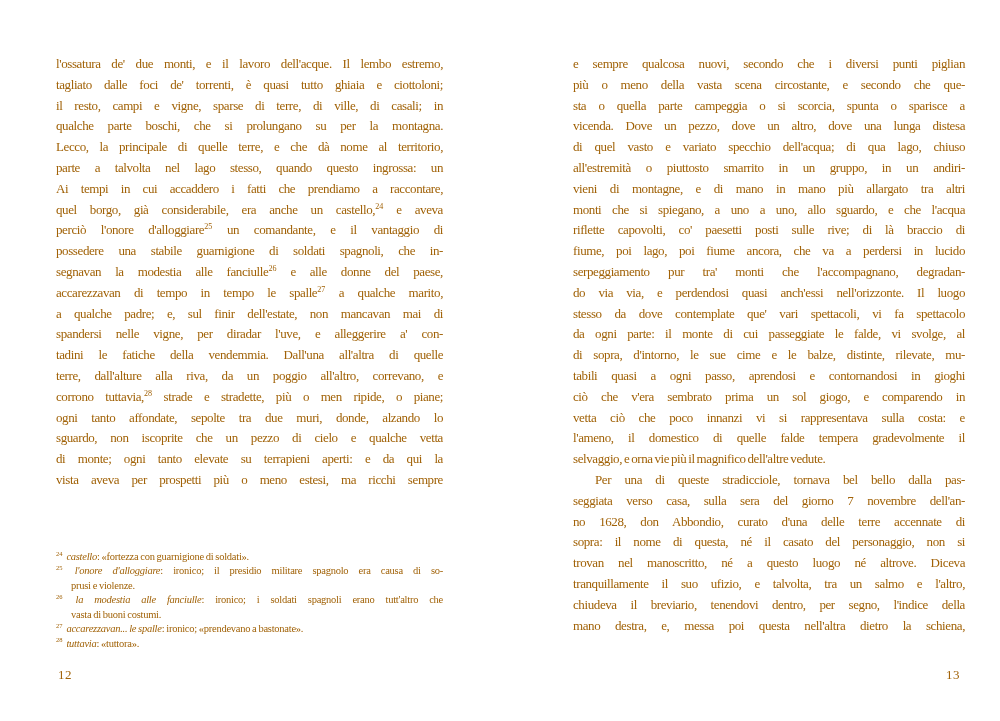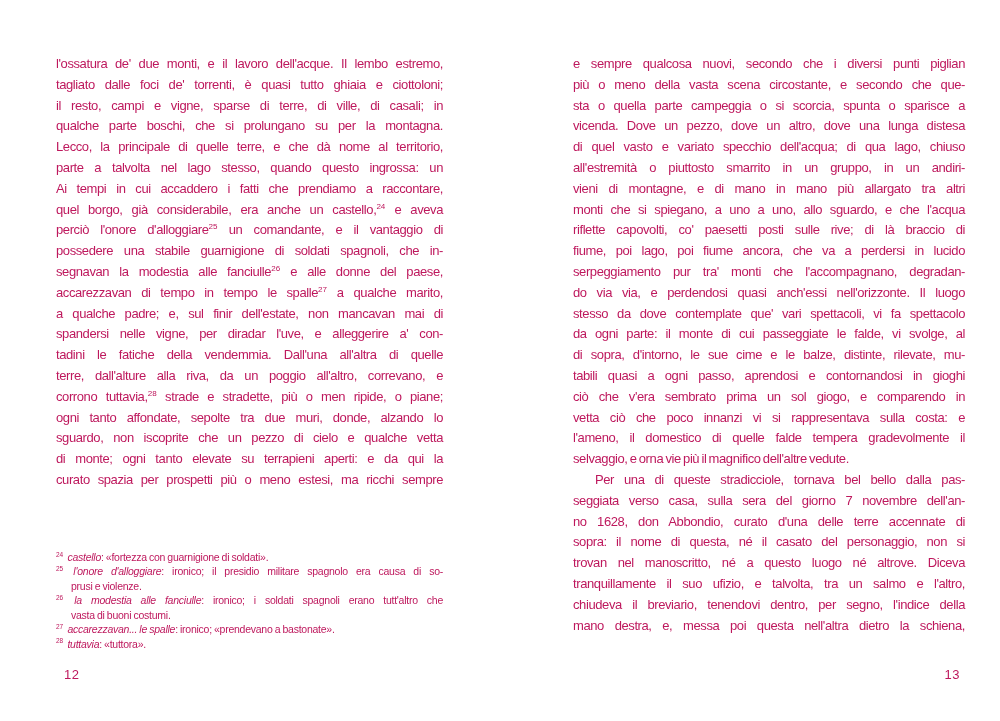--- a/index.html
+++ b/index.html
@@ -6,22 +6,22 @@
     margin: 0;
     padding: 0;
     background: #ffffff;
   }
   .spread {
     position: relative;
     width: 1000px;
     height: 721px;
     background: #ffffff;
     overflow: hidden;
-    font-family: Liberation Sans, sans-serif;
-    color: #be185d;
+    font-family: Liberation Serif, serif;
+    color: #a16207;
   }
   .page {
     position: absolute;
     top: 0;
     height: 721px;
   }
   #page-left  { left: 56px;  width: 387px; }
   #page-right { left: 557px; width: 392px; margin-left: 16px; }
 
   .main-text {
@@ -70,21 +70,21 @@
   }
   .fn-line sup { margin-right: 2px; }
 
   .page-number {
     position: absolute;
     top: 668px;
     font-size: 13px;
     line-height: 1;
     letter-spacing: 0.5px;
   }
-  #page-left  .page-number { left: 8px; }
+  #page-left  .page-number { left: 2px; }
   #page-right .page-number { right: 5px; }
 </style>
 </head>
 <body>
 
 <div class="spread">
 
   <div class="page" id="page-left">
     <div class="main-text">
         <div class="line">l'ossatura de' due monti, e il lavoro dell'acque. Il lembo estremo,</div>
@@ -100,21 +100,21 @@
         <div class="line">segnavan la modestia alle fanciulle<sup>26</sup> e alle donne del paese,</div>
         <div class="line">accarezzavan di tempo in tempo le spalle<sup>27</sup> a qualche marito,</div>
         <div class="line">a qualche padre; e, sul finir dell'estate, non mancavan mai di</div>
         <div class="line">spandersi nelle vigne, per diradar l'uve, e alleggerire a' con-</div>
         <div class="line">tadini le fatiche della vendemmia. Dall'una all'altra di quelle</div>
         <div class="line">terre, dall'alture alla riva, da un poggio all'altro, correvano, e</div>
         <div class="line">corrono tuttavia,<sup>28</sup> strade e stradette, più o men ripide, o piane;</div>
         <div class="line">ogni tanto affondate, sepolte tra due muri, donde, alzando lo</div>
         <div class="line">sguardo, non iscoprite che un pezzo di cielo e qualche vetta</div>
         <div class="line">di monte; ogni tanto elevate su terrapieni aperti: e da qui la</div>
-        <div class="line">curato spazia per prospetti più o meno estesi, ma ricchi sempre</div>
+        <div class="line">vista aveva per prospetti più o meno estesi, ma ricchi sempre</div>
       </div>
     <div class="footnotes">
         <div class="fn">
           <div class="fn-line"><sup>24</sup> <i>castello</i>: «fortezza con guarnigione di soldati».</div>
         </div>
         <div class="fn">
           <div class="fn-line just"><sup>25</sup> <i>l'onore d'alloggiare</i>: ironico; il presidio militare spagnolo era causa di so-</div>
           <div class="fn-line cont">prusi e violenze.</div>
         </div>
         <div class="fn">

